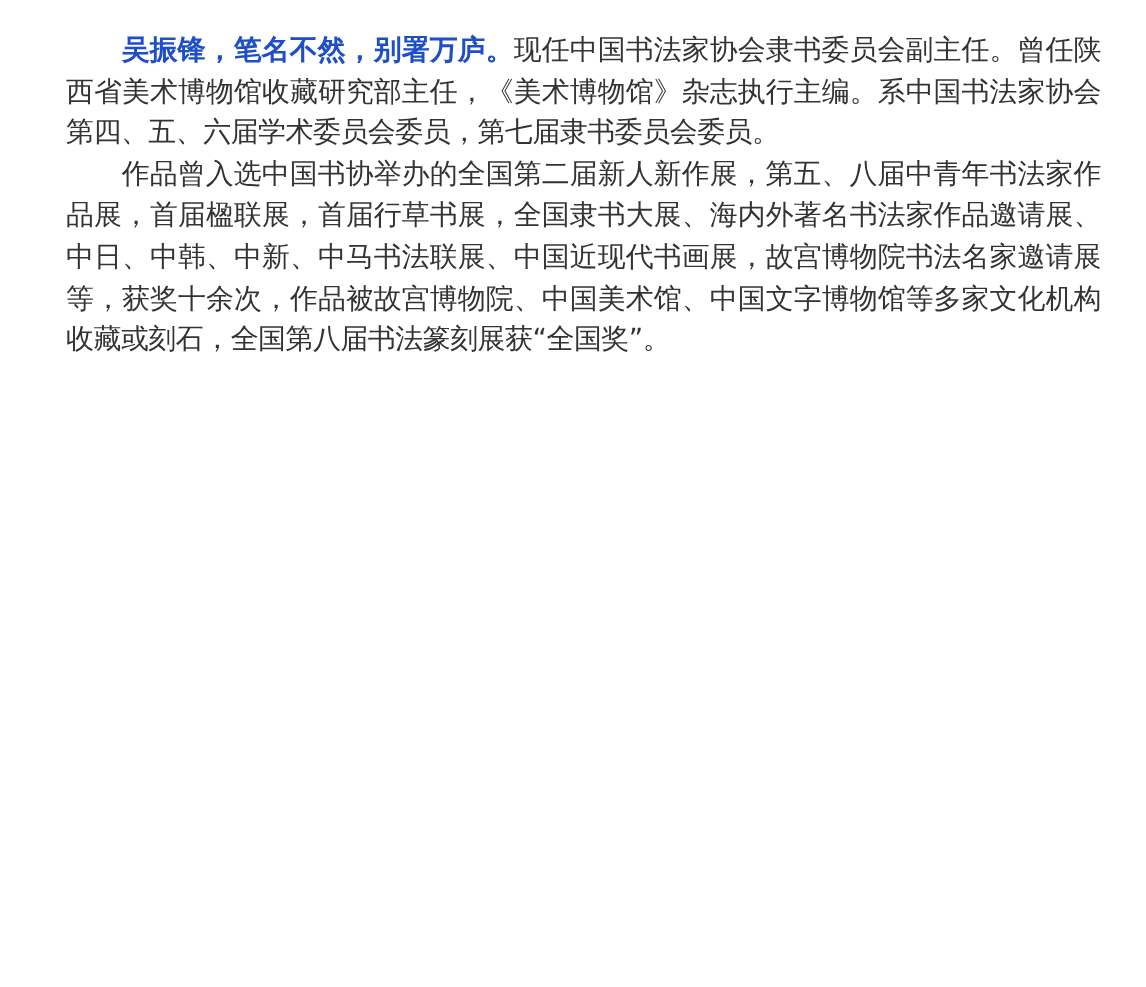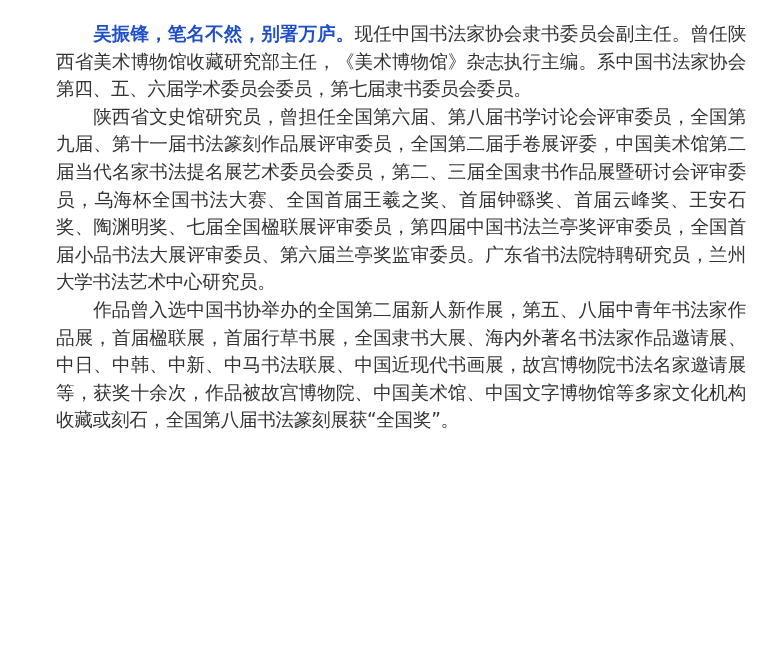--- a/index.html
+++ b/index.html
@@ -1,25 +1,24 @@
 <!DOCTYPE html>
 <html><head>
 <meta charset="utf-8">
 <style>
   html, body { margin:0; padding:0; background:#ffffff; }
   body { width:764px; height:658px; overflow:hidden; position:relative; }
   .article {
-    position:absolute; left:56px; top:20px; width:690px;
+    position:absolute; left:44px; top:20px; width:690px;
     font-family:"DejaVu Sans", "Liberation Sans", sans-serif;
     font-size:18.6px; line-height:27.6px; color:#333333;
     letter-spacing:-0.3px;
   }
   .article p { margin:0; text-indent:2em; text-align:justify; }
   .lead { color:#1f4fc8; font-weight:bold; }
 </style>
 </head>
 <body>
 
 <div class="article">
   <p><span class="lead">吴振锋，笔名不然，别署万庐。</span><span>现任中国书法家协会隶书委员会副主任。曾任陕西省美术博物馆收藏研究部主任，《美术博物馆》杂志执行主编。系中国书法家协会第四、五、六届学术委员会委员，第七届隶书委员会委员。</span></p>
-  <p>陕西省文史馆研究员，曾担任全国第六届、第八届书学讨论会评审委员，全国第九届、第十一届书法篆刻作品展评审委员，全国第二届手卷展评委，中国美术馆第二届当代名家书法提名展艺术委员会委员，第二、三届全国隶书作品展暨研讨会评审委员，乌海杯全国书法大赛、全国首届王羲之奖、首届钟繇奖、首届云峰奖、王安石奖、陶渊明奖、七届全国楹联展评审委员，第四届中国书法兰亭奖评审委员，全国首届小品书法大展评审委员、第六届兰亭奖监审委员。广东省书法院特聘研究员，兰州大学书法艺术中心研究员。</p>
   <p>作品曾入选中国书协举办的全国第二届新人新作展，第五、八届中青年书法家作品展，首届楹联展，首届行草书展，全国隶书大展、海内外著名书法家作品邀请展、中日、中韩、中新、中马书法联展、中国近现代书画展，故宫博物院书法名家邀请展等，获奖十余次，作品被故宫博物院、中国美术馆、中国文字博物馆等多家文化机构收藏或刻石，全国第八届书法篆刻展获“全国奖”。</p>
 </div>
 
 </body></html>

